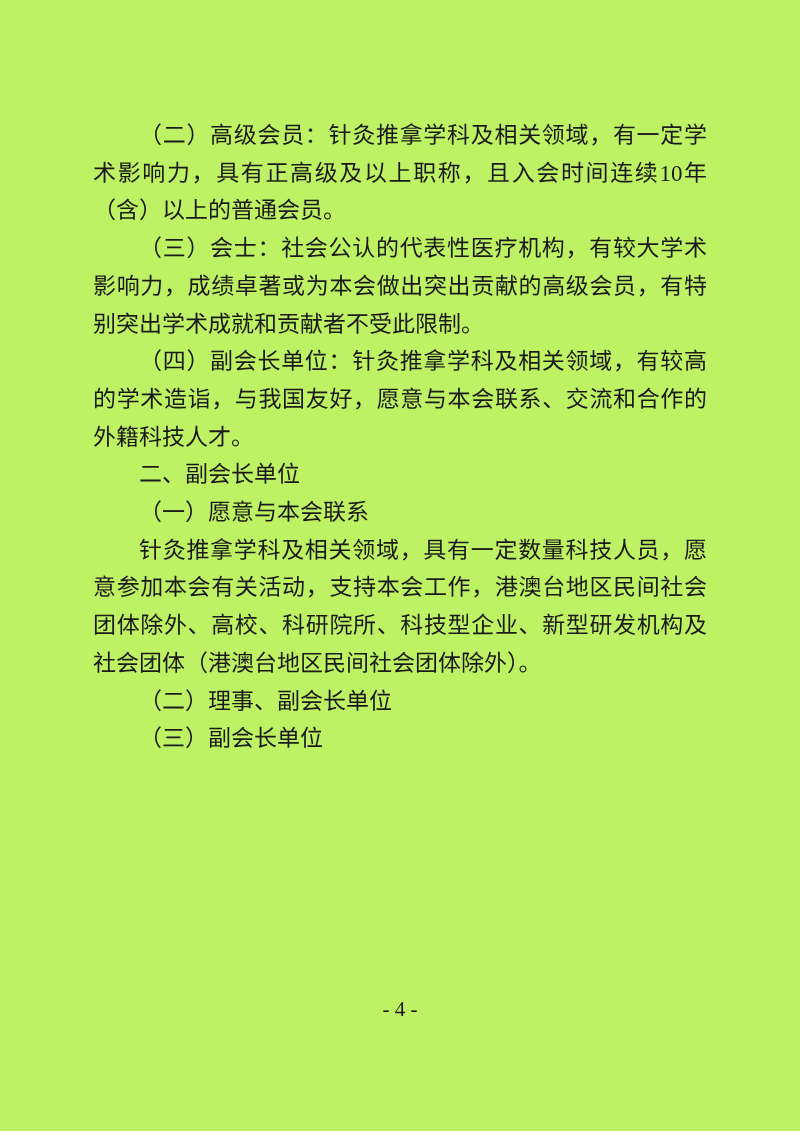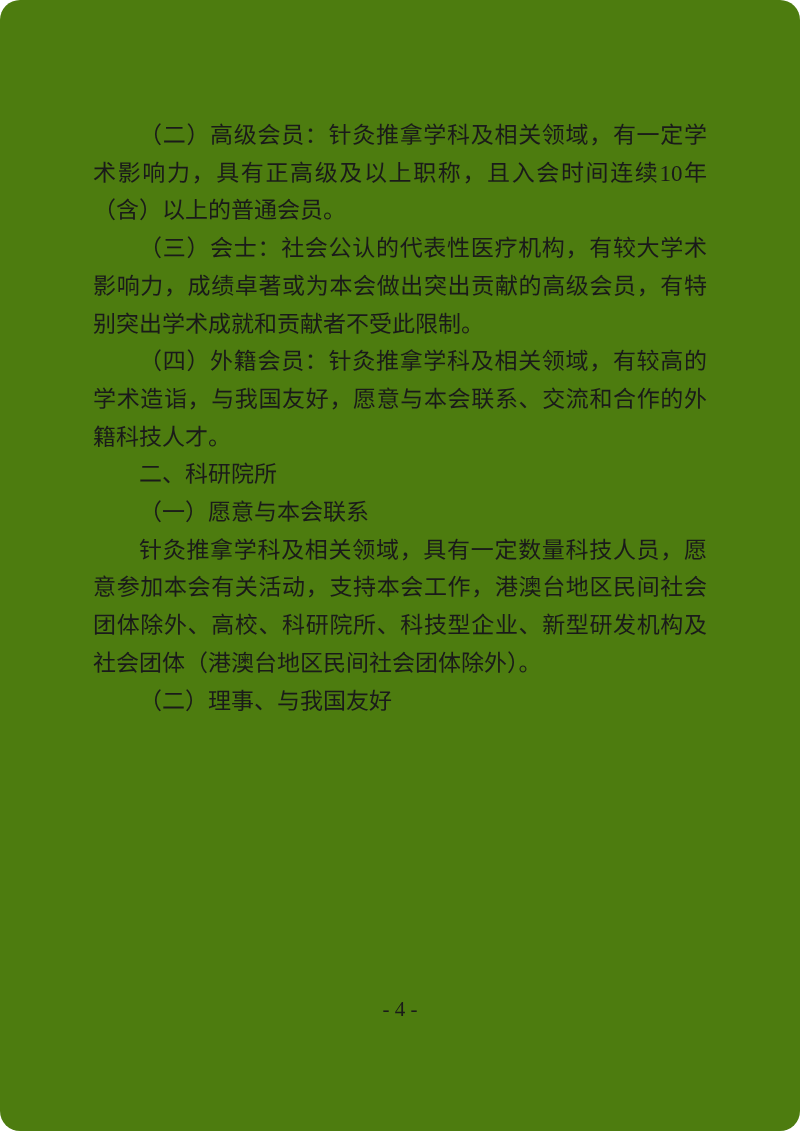--- a/index.html
+++ b/index.html
@@ -4,24 +4,23 @@
 <style>
   html, body {
     margin: 0;
     padding: 0;
     background: #ffffff;
   }
   .page {
     position: relative;
     width: 800px;
     height: 1131px;
-    background: #4d7c0f;
+    background: #bef264;
     overflow: hidden;
     font-family: "Liberation Serif", serif;
-    border-radius: 20px;
   }
   .doc-body {
     position: absolute;
     left: 93px;
     top: 117px;
     width: 614px;
     color: #1a1a1a;
     font-size: 23px;
     line-height: 37.7px;
     text-align: justify;
@@ -44,24 +43,25 @@
   }
 </style>
 </head>
 <body>
 
 <div class="page">
 
   <div class="doc-body">
     <p>（二）高级会员：针灸推拿学科及相关领域，有一定学术影响力，具有正高级及以上职称，且入会时间连续10年（含）以上的普通会员。</p>
     <p>（三）会士：社会公认的代表性医疗机构，有较大学术影响力，成绩卓著或为本会做出突出贡献的高级会员，有特别突出学术成就和贡献者不受此限制。</p>
-    <p>（四）外籍会员：针灸推拿学科及相关领域，有较高的学术造诣，与我国友好，愿意与本会联系、交流和合作的外籍科技人才。</p>
-    <p>二、科研院所</p>
+    <p>（四）副会长单位：针灸推拿学科及相关领域，有较高的学术造诣，与我国友好，愿意与本会联系、交流和合作的外籍科技人才。</p>
+    <p>二、副会长单位</p>
     <p>（一）愿意与本会联系</p>
     <p>针灸推拿学科及相关领域，具有一定数量科技人员，愿意参加本会有关活动，支持本会工作，港澳台地区民间社会团体除外、高校、科研院所、科技型企业、新型研发机构及社会团体（港澳台地区民间社会团体除外）。</p>
-    <p>（二）理事、与我国友好</p>
+    <p>（二）理事、副会长单位</p>
+    <p>（三）副会长单位</p>
   </div>
 
   <div class="page-footer">
     <span>- 4 -</span>
   </div>
 
 </div>
 
 </body></html>

